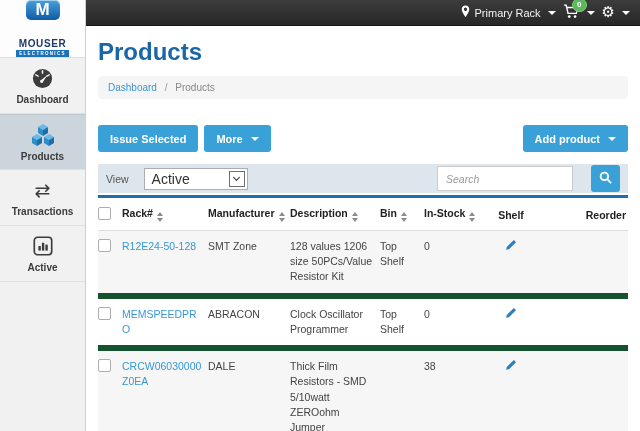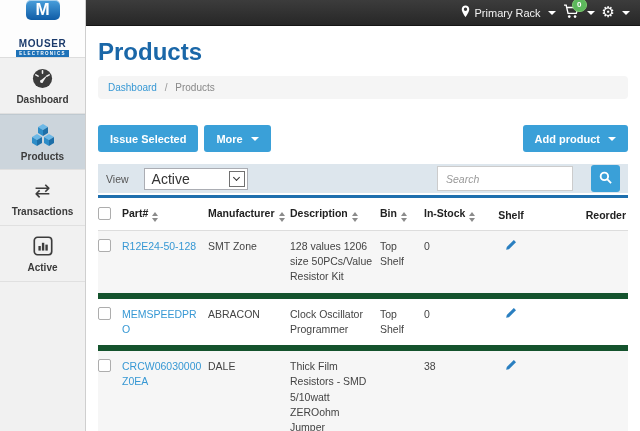--- a/index.html
+++ b/index.html
@@ -247,21 +247,21 @@
             <col class="c-mfr">
             <col class="c-desc">
           <col class="c-bin">
             <col class="c-stock">
             <col class="c-edit">
             <col>
         </colgroup>
         <thead>
           <tr>
             <th><span class="cb"></span></th>
-            <th><span>Part#</span><span class="sort">
+            <th><span>Rack#</span><span class="sort">
                   <i class="up"></i>
                   <i class="dn"></i>
                 </span></th>
             <th><span>Manufacturer</span><span class="sort">
                   <i class="up"></i>
                   <i class="dn"></i>
                 </span></th>
             <th><span>Description</span><span class="sort">
                   <i class="up"></i>
                   <i class="dn"></i>

